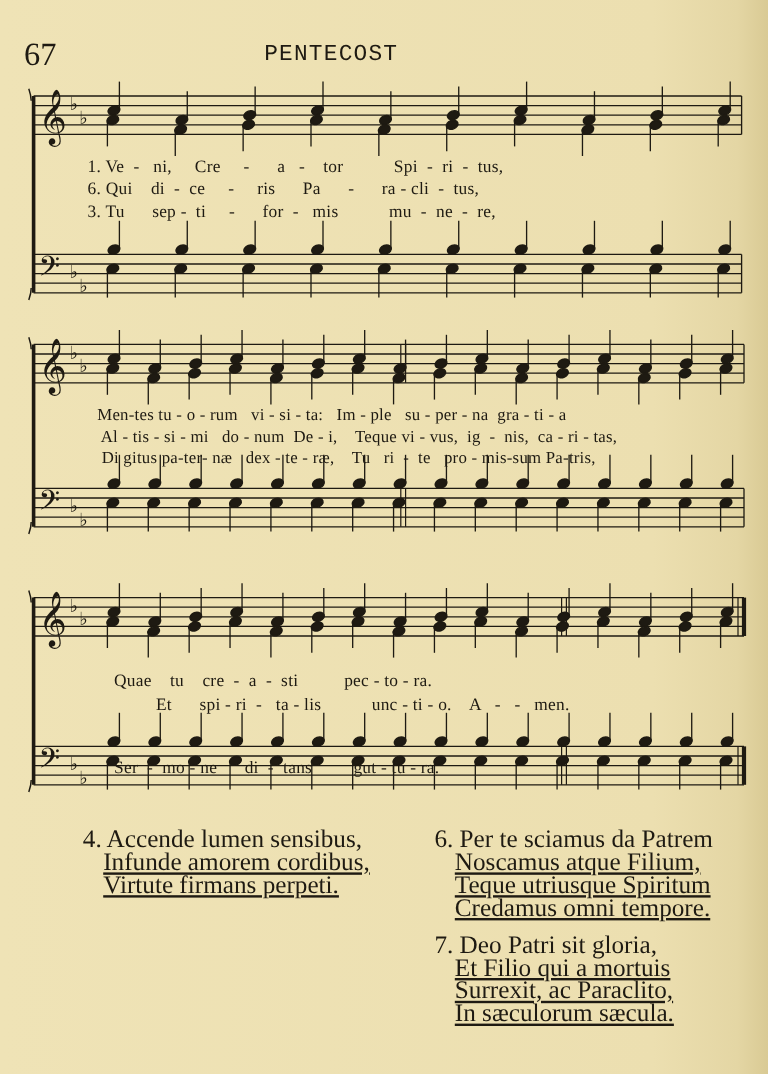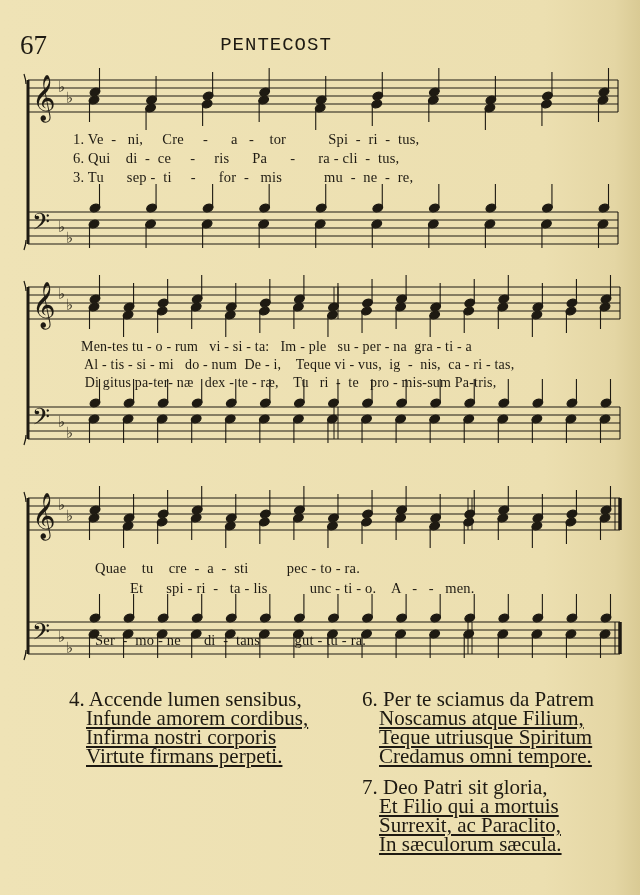--- a/index.html
+++ b/index.html
@@ -453,21 +453,20 @@
 <div>
   <div class="lyric-line" style="left:95px; top:560px;">Quae    tu    cre  -  a  -  sti          pec - to - ra.</div>
   <div class="lyric-line" style="left:95px; top:580px;margin-left:35px;">Et      spi - ri  -   ta - lis           unc - ti - o.    A   -   -   men.</div>
   <div class="lyric-line" style="left:95px; top:599px;margin-top:33px;">Ser  -  mo - ne      di  -  tans         gut - tu - ra.</div>
 </div>
 
 <div class="verses" style="left:69px; top:690px; width:280px;">
   <div class="verse">
     <div class="line"><span>4.</span> <span>Accende lumen sensibus,</span></div>
     <div class="line indent">Infunde amorem cordibus,</div>
-    <div class="line indent">Infirma nostri corporis</div>
     <div class="line indent">Virtute firmans perpeti.</div>
   </div>
 </div>
 
 <div class="verses" style="left:362px; top:690px; width:270px;">
   <div class="verse">
     <div class="line"><span>6.</span> <span>Per te sciamus da Patrem</span></div>
     <div class="line indent">Noscamus atque Filium,</div>
     <div class="line indent">Teque utriusque Spiritum</div>
     <div class="line indent">Credamus omni tempore.</div>

